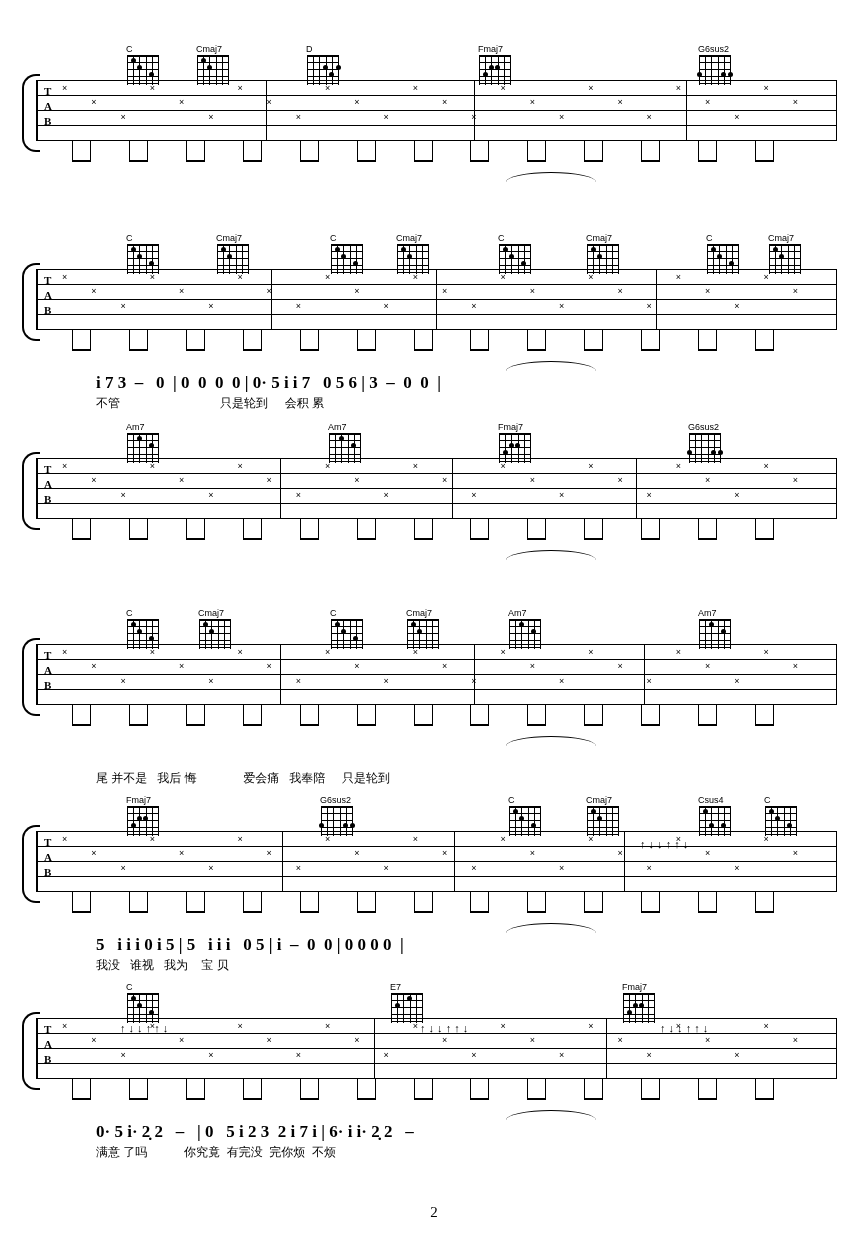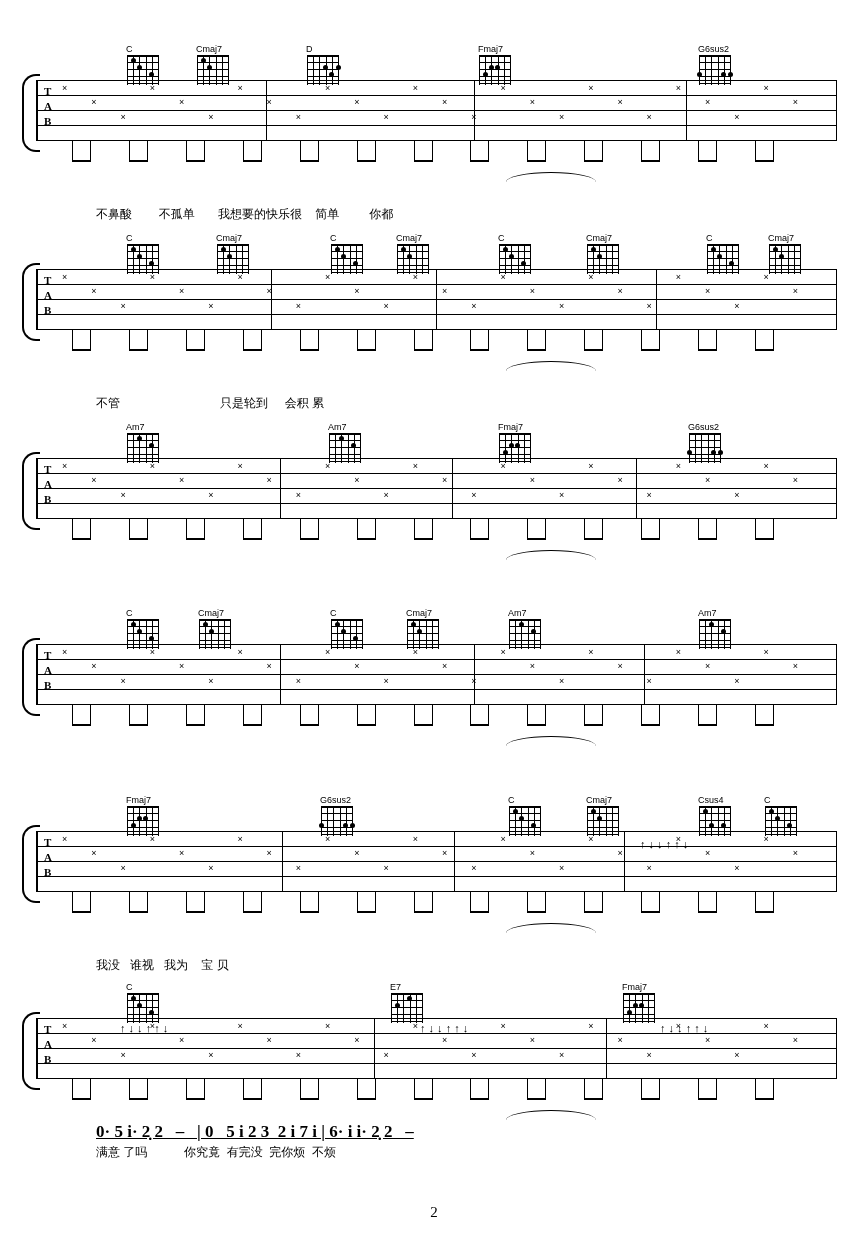--- a/index.html
+++ b/index.html
@@ -226,21 +226,20 @@
         <div class="stem" style="left:605.2307692307693px;top:60px;height:22px;"></div>
         <div class="stem" style="left:623.2307692307693px;top:60px;height:22px;"></div>
         <div class="beam" style="left:605.2307692307693px;top:80px;width:19px;"></div>
         <div class="stem" style="left:662.1538461538462px;top:60px;height:22px;"></div>
         <div class="stem" style="left:680.1538461538462px;top:60px;height:22px;"></div>
         <div class="beam" style="left:662.1538461538462px;top:80px;width:19px;"></div>
         <div class="stem" style="left:719.0769230769231px;top:60px;height:22px;"></div>
         <div class="stem" style="left:737.0769230769231px;top:60px;height:22px;"></div>
         <div class="beam" style="left:719.0769230769231px;top:80px;width:19px;"></div>
       </div>
-      <div class="ly" style="left:60px;top:162px;">不鼻酸        不孤单       我想要的快乐很    简单         你都</div>
       <div class="slur" style="left:470px;top:128px;width:90px;"></div>
     </div>
     <div class="system" style="top:233px;height:175px;">
       <div class="brace" style="top:30px;"></div>
       <div class="chord" style="left:88px;top:0px;">
         <div class="cname">C</div>
         <div class="grid">
           <div class="nut"></div>
           <div class="v" style="left:0px;"></div>
           <div class="v" style="left:6.2px;"></div>
@@ -462,20 +461,21 @@
         <div class="stem" style="left:605.2307692307693px;top:60px;height:22px;"></div>
         <div class="stem" style="left:623.2307692307693px;top:60px;height:22px;"></div>
         <div class="beam" style="left:605.2307692307693px;top:80px;width:19px;"></div>
         <div class="stem" style="left:662.1538461538462px;top:60px;height:22px;"></div>
         <div class="stem" style="left:680.1538461538462px;top:60px;height:22px;"></div>
         <div class="beam" style="left:662.1538461538462px;top:80px;width:19px;"></div>
         <div class="stem" style="left:719.0769230769231px;top:60px;height:22px;"></div>
         <div class="stem" style="left:737.0769230769231px;top:60px;height:22px;"></div>
         <div class="beam" style="left:719.0769230769231px;top:80px;width:19px;"></div>
       </div>
+      <div class="jp" style="left:60px;top:140px;">i 7 3  –   0  | 0  0  0  0 | 0· 5 i i 7   0 5 6 | 3  –  0  0  |</div>
       <div class="ly" style="left:60px;top:162px;">不管                              只是轮到     会积 累</div>
       <div class="slur" style="left:470px;top:128px;width:90px;"></div>
     </div>
     <div class="system" style="top:422px;height:175px;">
       <div class="brace" style="top:30px;"></div>
       <div class="chord" style="left:88px;top:0px;">
         <div class="cname">Am7</div>
         <div class="grid">
           <div class="nut"></div>
           <div class="v" style="left:0px;"></div>
@@ -821,20 +821,21 @@
         <div class="stem" style="left:605.2307692307693px;top:60px;height:22px;"></div>
         <div class="stem" style="left:623.2307692307693px;top:60px;height:22px;"></div>
         <div class="beam" style="left:605.2307692307693px;top:80px;width:19px;"></div>
         <div class="stem" style="left:662.1538461538462px;top:60px;height:22px;"></div>
         <div class="stem" style="left:680.1538461538462px;top:60px;height:22px;"></div>
         <div class="beam" style="left:662.1538461538462px;top:80px;width:19px;"></div>
         <div class="stem" style="left:719.0769230769231px;top:60px;height:22px;"></div>
         <div class="stem" style="left:737.0769230769231px;top:60px;height:22px;"></div>
         <div class="beam" style="left:719.0769230769231px;top:80px;width:19px;"></div>
       </div>
+      <div class="ly" style="left:60px;top:162px;">尾 并不是   我后 悔              爱会痛   我奉陪     只是轮到</div>
       <div class="slur" style="left:470px;top:128px;width:90px;"></div>
     </div>
     <div class="system" style="top:795px;height:175px;">
       <div class="brace" style="top:30px;"></div>
       <div class="chord" style="left:88px;top:0px;">
         <div class="cname">Fmaj7</div>
         <div class="grid">
           <div class="nut"></div>
           <div class="v" style="left:0px;"></div>
           <div class="v" style="left:6.2px;"></div>
@@ -1021,20 +1022,21 @@
         <div class="stem" style="left:605.2307692307693px;top:60px;height:22px;"></div>
         <div class="stem" style="left:623.2307692307693px;top:60px;height:22px;"></div>
         <div class="beam" style="left:605.2307692307693px;top:80px;width:19px;"></div>
         <div class="stem" style="left:662.1538461538462px;top:60px;height:22px;"></div>
         <div class="stem" style="left:680.1538461538462px;top:60px;height:22px;"></div>
         <div class="beam" style="left:662.1538461538462px;top:80px;width:19px;"></div>
         <div class="stem" style="left:719.0769230769231px;top:60px;height:22px;"></div>
         <div class="stem" style="left:737.0769230769231px;top:60px;height:22px;"></div>
         <div class="beam" style="left:719.0769230769231px;top:80px;width:19px;"></div>
       </div>
+      <div class="jp" style="left:60px;top:140px;">5   i i i 0 i 5 | 5   i i i   0 5 | i  –  0  0 | 0 0 0 0  |</div>
       <div class="ly" style="left:60px;top:162px;">我没   谁视   我为    宝 贝</div>
       <div class="slur" style="left:470px;top:128px;width:90px;"></div>
     </div>
     <div class="system" style="top:982px;height:175px;">
       <div class="brace" style="top:30px;"></div>
       <div class="chord" style="left:88px;top:0px;">
         <div class="cname">C</div>
         <div class="grid">
           <div class="nut"></div>
           <div class="v" style="left:0px;"></div>
@@ -1164,21 +1166,21 @@
         <div class="stem" style="left:605.2307692307693px;top:60px;height:22px;"></div>
         <div class="stem" style="left:623.2307692307693px;top:60px;height:22px;"></div>
         <div class="beam" style="left:605.2307692307693px;top:80px;width:19px;"></div>
         <div class="stem" style="left:662.1538461538462px;top:60px;height:22px;"></div>
         <div class="stem" style="left:680.1538461538462px;top:60px;height:22px;"></div>
         <div class="beam" style="left:662.1538461538462px;top:80px;width:19px;"></div>
         <div class="stem" style="left:719.0769230769231px;top:60px;height:22px;"></div>
         <div class="stem" style="left:737.0769230769231px;top:60px;height:22px;"></div>
         <div class="beam" style="left:719.0769230769231px;top:80px;width:19px;"></div>
       </div>
-      <div class="jp" style="left:60px;top:140px;text-decoration:underline;">0· 5 i· 2̣ 2   –   | 0   5 i 2 3  2 i 7 i | 6· i i· 2̣ 2   –</div>
+      <div class="jp" style="left:60px;top:140px;">0· 5 i· 2̣ 2   –   | 0   5 i 2 3  2 i 7 i | 6· i i· 2̣ 2   –</div>
       <div class="ly" style="left:60px;top:162px;">满意 了吗           你究竟  有完没  完你烦  不烦</div>
       <div class="slur" style="left:470px;top:128px;width:90px;"></div>
     </div>
     <div class="arrowrow" style="left:640px;top:838px;">↑ ↓ ↓ ↑ ↑ ↓</div>
     <div class="arrowrow" style="left:120px;top:1022px;">↑ ↓ ↓ ↑ ↑ ↓</div>
     <div class="arrowrow" style="left:420px;top:1022px;">↑ ↓ ↓ ↑ ↑ ↓</div>
     <div class="arrowrow" style="left:660px;top:1022px;">↑ ↓ ↓ ↑ ↑ ↓</div>
   </div>
 
 <div class="pagenum" style="top:1204px;">2</div>

